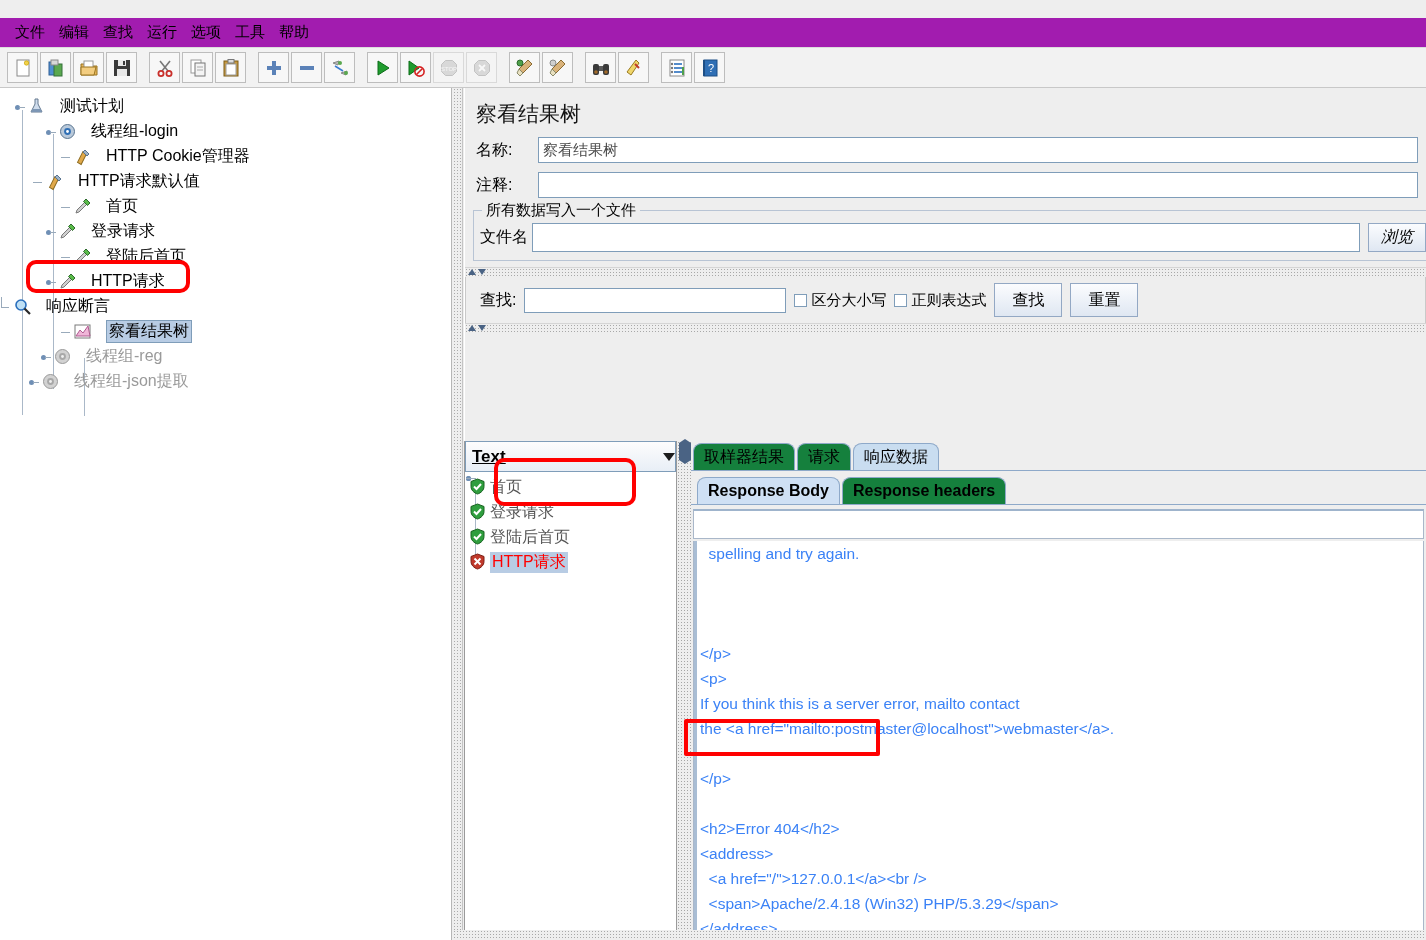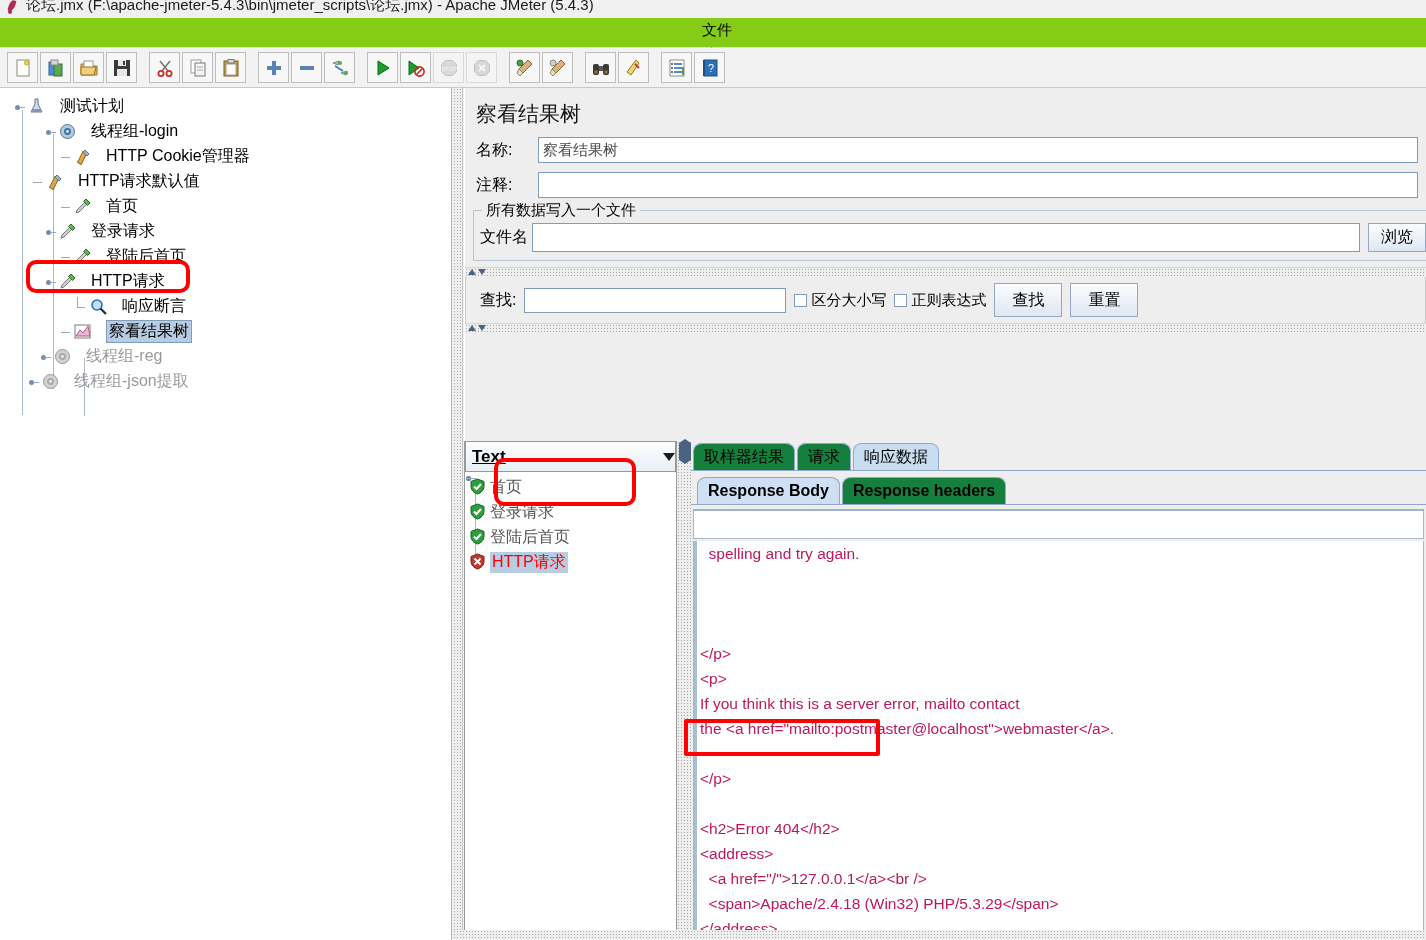--- a/index.html
+++ b/index.html
@@ -44,25 +44,24 @@
     border-radius: 50% 50% 50% 50%;
   }
   .title-text {
     font-size: 15px; color: #1a1a1a;
     letter-spacing: 0px;
   }
 
   
   .menubar {
     position: absolute; left: 0; top: 18px; width: 1426px; height: 30px;
-    background: #84cc16;
+    background: #a21caf;
     display: flex; align-items: center;
     padding-left: 8px;
     border-bottom: 1px solid #dcdcdc;
-    flex-direction: column;
   }
   .menu-item {
     font-size: 15px; color: #000;
     padding: 3px 7px;
     cursor: default;
   }
 
   
   .toolbar {
     position: absolute; left: 0; top: 48px; width: 1426px; height: 40px;
@@ -347,21 +346,21 @@
     border: 1px solid #a9b7c9;
     border-top: none;
     margin: 2px 2px 0 2px;
     position: relative;
     overflow: hidden;
     padding-left: 6px;
   }
   .code-line {
     font-family: "Liberation Sans", "DejaVu Sans", sans-serif;
     font-size: 15.5px;
-    color: #be185d;
+    color: #3b82f6;
     height: 25px;
     line-height: 25px;
     white-space: pre;
   }
   .body-left-rail {
     position: absolute; left: 0; top: 0; width: 3px; height: 100%;
     background: #a9bdd4;
   }
   
   .bottom-strip {
@@ -369,29 +368,20 @@
     background: #eeeeee;
     background-image: radial-gradient(circle, #a8a8a8 0.6px, transparent 0.7px);
     background-size: 3px 3px;
   }
 </style>
 </head>
 <body>
 
 <div id="app">
 
-  <div class="titlebar">
-    <div class="tb-inner">
-      <span class="jm-logo">
-        <span class="feather"></span>
-          <span class="drop"></span>
-      </span>
-      <span class="title-text">论坛.jmx (F:\apache-jmeter-5.4.3\bin\jmeter_scripts\论坛.jmx) - Apache JMeter (5.4.3)</span>
-    </div>
-  </div>
 
   <div class="menubar">
     <div class="menu-item">文件</div>
     <div class="menu-item">编辑</div>
     <div class="menu-item">查找</div>
     <div class="menu-item">运行</div>
     <div class="menu-item">选项</div>
     <div class="menu-item">工具</div>
     <div class="menu-item">帮助</div>
   </div>
@@ -679,21 +669,21 @@
           </span>
         <span class="tree-icon">
           <svg width="19" height="19" viewBox="0 0 19 19">
               <path d="M3 16 l3-1 9-9 -2-2 -9 9z" fill="#cfcfcf" stroke="#7a7a7a"></path>
               <path d="M13 2 l4 4 -2.5 2.5 -4-4z" fill="#5aba4a" stroke="#2d6a2d"></path>
             </svg>
         </span>
         <span class="tlabel">HTTP请求</span>
       </div>
 
-      <div class="tree-row" style="padding-left:76px;text-align:center;">
+      <div class="tree-row" style="text-align:center;">
         <span class="handle">
           <span style="position:absolute;left:1px;top:-4px;width:1px;height:10px;background:#9ab;"></span>
           <span class="dash" style="left:1px;top:6px;width:8px;"></span>
         </span>
         <span class="tree-icon">
           <svg width="19" height="19" viewBox="0 0 19 19">
               <circle cx="8" cy="8" r="5" fill="#bfe0f5" stroke="#2a6fbd" stroke-width="1.6"></circle>
               <line x1="11.5" y1="11.5" x2="17" y2="17" stroke="#2a2a2a" stroke-width="2.2"></line>
             </svg>
         </span>
@@ -762,21 +752,21 @@
       <div class="form-row">
         <span class="form-label">注释:</span>
         <span class="txt-input" style="width:880px;"></span>
       </div>
 
       <div class="groupbox">
         <span class="gb-title">所有数据写入一个文件</span>
         <div style="display:flex; align-items:center; padding-left:6px;">
           <span style="font-size:16px;">文件名</span>
           <span class="txt-input" style="width:828px; height:29px; margin-left:4px;"></span>
-          <span class="btn" style="width:58px;height:29px;margin-left:8px;">浏览</span>
+          <span class="btn" style="width:58px;height:29px;margin-left:8px;font-style:italic;">浏览</span>
         </div>
       </div>
 
       <div class="hsplit" style="margin-top:6px;">
         <span class="arrows">
           <span class="tri-up"></span>
           <span class="tri-down"></span>
         </span>
       </div>
 

